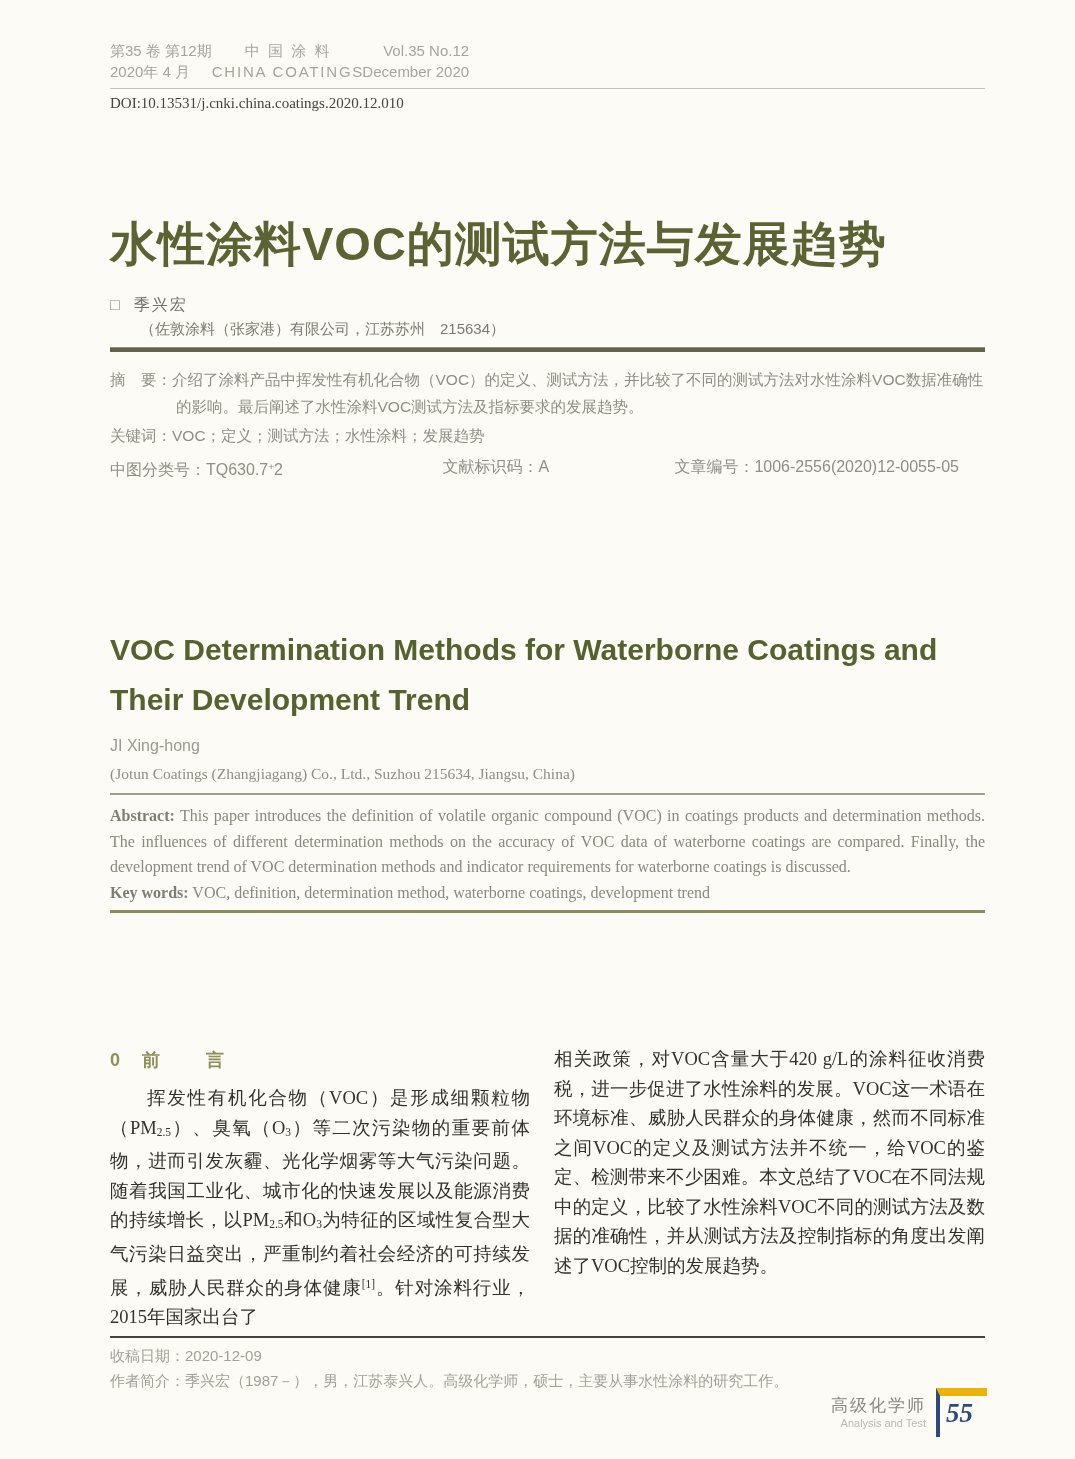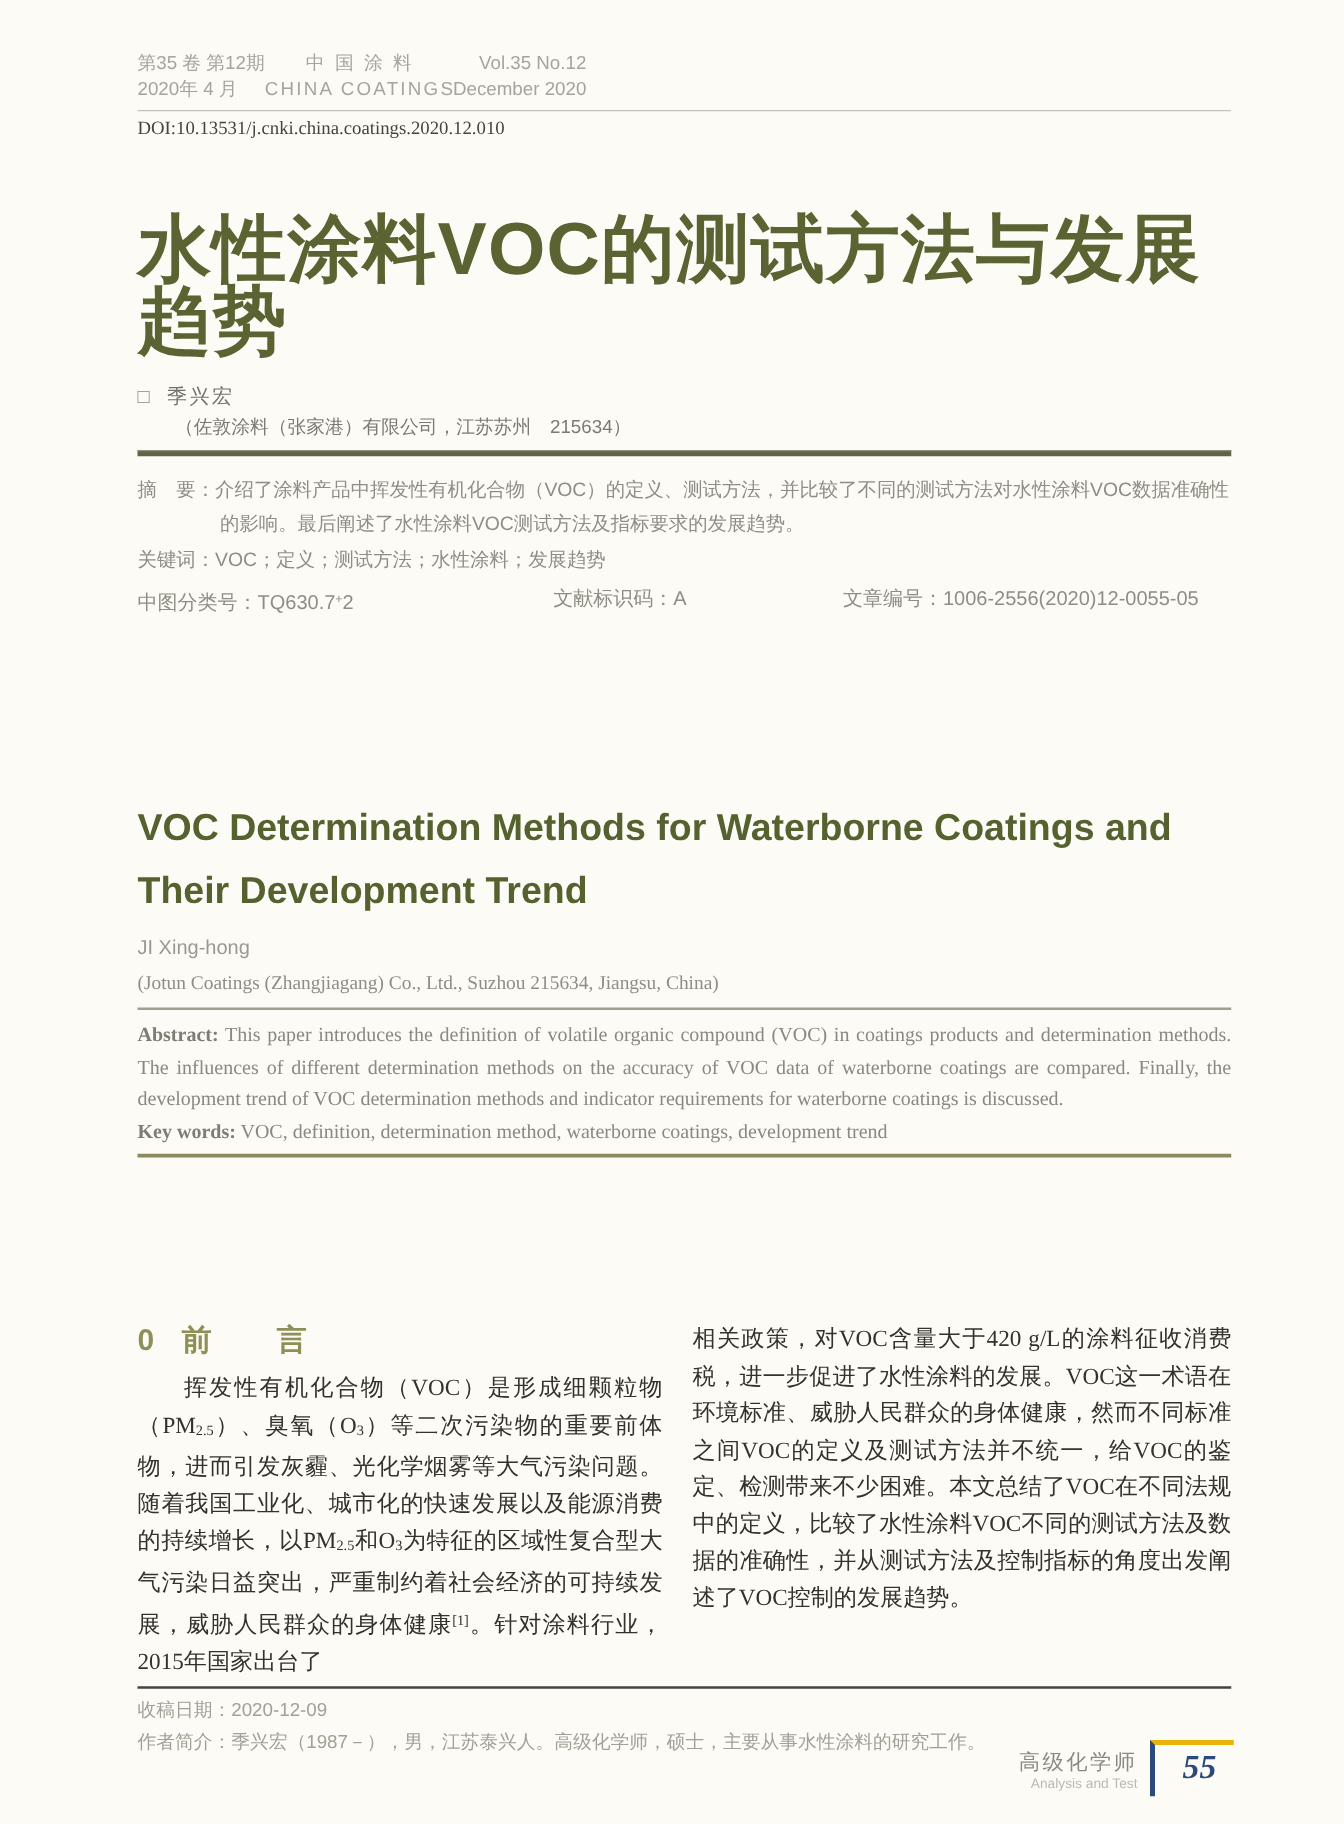--- a/index.html
+++ b/index.html
@@ -17,21 +17,21 @@
              color:#a6a59c; font-size:15px; line-height:21px; }
   .jheader .col-c { text-align:center; }
   .jheader .col-r { text-align:right; }
   .jh-zh { letter-spacing:0.55em; margin-right:-0.55em; }
   .jh-en { letter-spacing:0.12em; margin-right:-0.12em; }
   .header-rule { margin-top:6px; height:1px; background:#c3c2ba; }
   .doi { margin-top:4px; font-family:"Liberation Serif","DejaVu Serif",serif;
          font-size:15px; color:#454540; line-height:20px; }
 
   
-  .title-zh { margin-top:57px; font-size:59px; font-weight:800; letter-spacing:1px;
+  .title-zh { margin-top:102px; font-size:47px; font-weight:800; letter-spacing:1px;
               color:#5a6331; line-height:58px; }
   .author-zh { margin-top:22px; font-size:16px; color:#73726a; line-height:20px; }
   .author-zh .marker { display:inline-block; margin-right:14px; color:#8b8a80; }
   .author-zh .name { letter-spacing:2px; }
   .affil-zh { margin-top:4px; font-size:15px; color:#7c7b72; line-height:20px; padding-left:30px; }
   .thick-rule { margin-top:8px; height:5px; background:#63634a; border-top:1px solid #90907a; }
 
   
   .abstract-zh { margin-top:14px; color:#8f8e84; font-size:15.5px; line-height:27px; }
   .abs-zh-p { padding-left:66px; text-indent:-66px; }
@@ -54,39 +54,39 @@
 
   .abstract-en { margin-top:8px; font-family:"Liberation Serif","DejaVu Serif",serif;
                  font-size:16px; color:#8a897f; line-height:25.5px; text-align:justify; }
   .abstract-en .b { font-weight:bold; color:#7e7d73; }
   .olive-rule { margin-top:5px; height:3px; background:#8b8b5d; }
 
   
   .columns { margin-top:132px; display:flex; gap:24px; }
   .col-left  { width:420px; }
   .col-right { width:431px; }
-  .sec-heading { font-size:24px; font-weight:bold; color:#8e9058; line-height:30px;
+  .sec-heading { font-size:18px; font-weight:bold; color:#8e9058; line-height:30px;
                  margin-bottom:9px; }
   .sec-heading .num { margin-right:22px; }
   .sec-heading .txt { letter-spacing:14px; }
   .bodytext { font-family:"Liberation Serif","DejaVu Serif",serif; font-size:18.5px;
               line-height:29.5px; color:#33322c; text-align:justify; }
   .indent2 { text-indent:2em; }
 
   
   .footnote-rule { margin-top:4px; height:2px; background:#454440; }
   .footnote { margin-top:5px; font-size:15px; color:#a3a196; line-height:25px; }
 
   
   .page-footer { position:absolute; right:88px; bottom:22px; display:flex; align-items:flex-start; }
   .pf-labels { text-align:right; margin-right:10px; padding-top:8px; }
   .pf-zh { font-size:17px; color:#8b8a81; letter-spacing:2px; line-height:20px; }
   .pf-en { font-size:11px; color:#bcbbb1; line-height:15px; }
-  .pf-num { border-top:4px solid #eab308; border-left:4px solid #2c4a7c;
-            padding:3px 14px 10px 22px;
+  .pf-num { border-top:8px solid #eab308; border-left:4px solid #2c4a7c;
+            padding:3px 14px 10px 6px;
             font-family:"Liberation Serif","DejaVu Serif",serif; font-style:italic;
             font-weight:bold; font-size:27px; color:#2c4a7c; line-height:28px; }
 </style>
 </head>
 <body>
 
 <div class="page">
 
   <div class="jheader">
     <div class="col-l">

